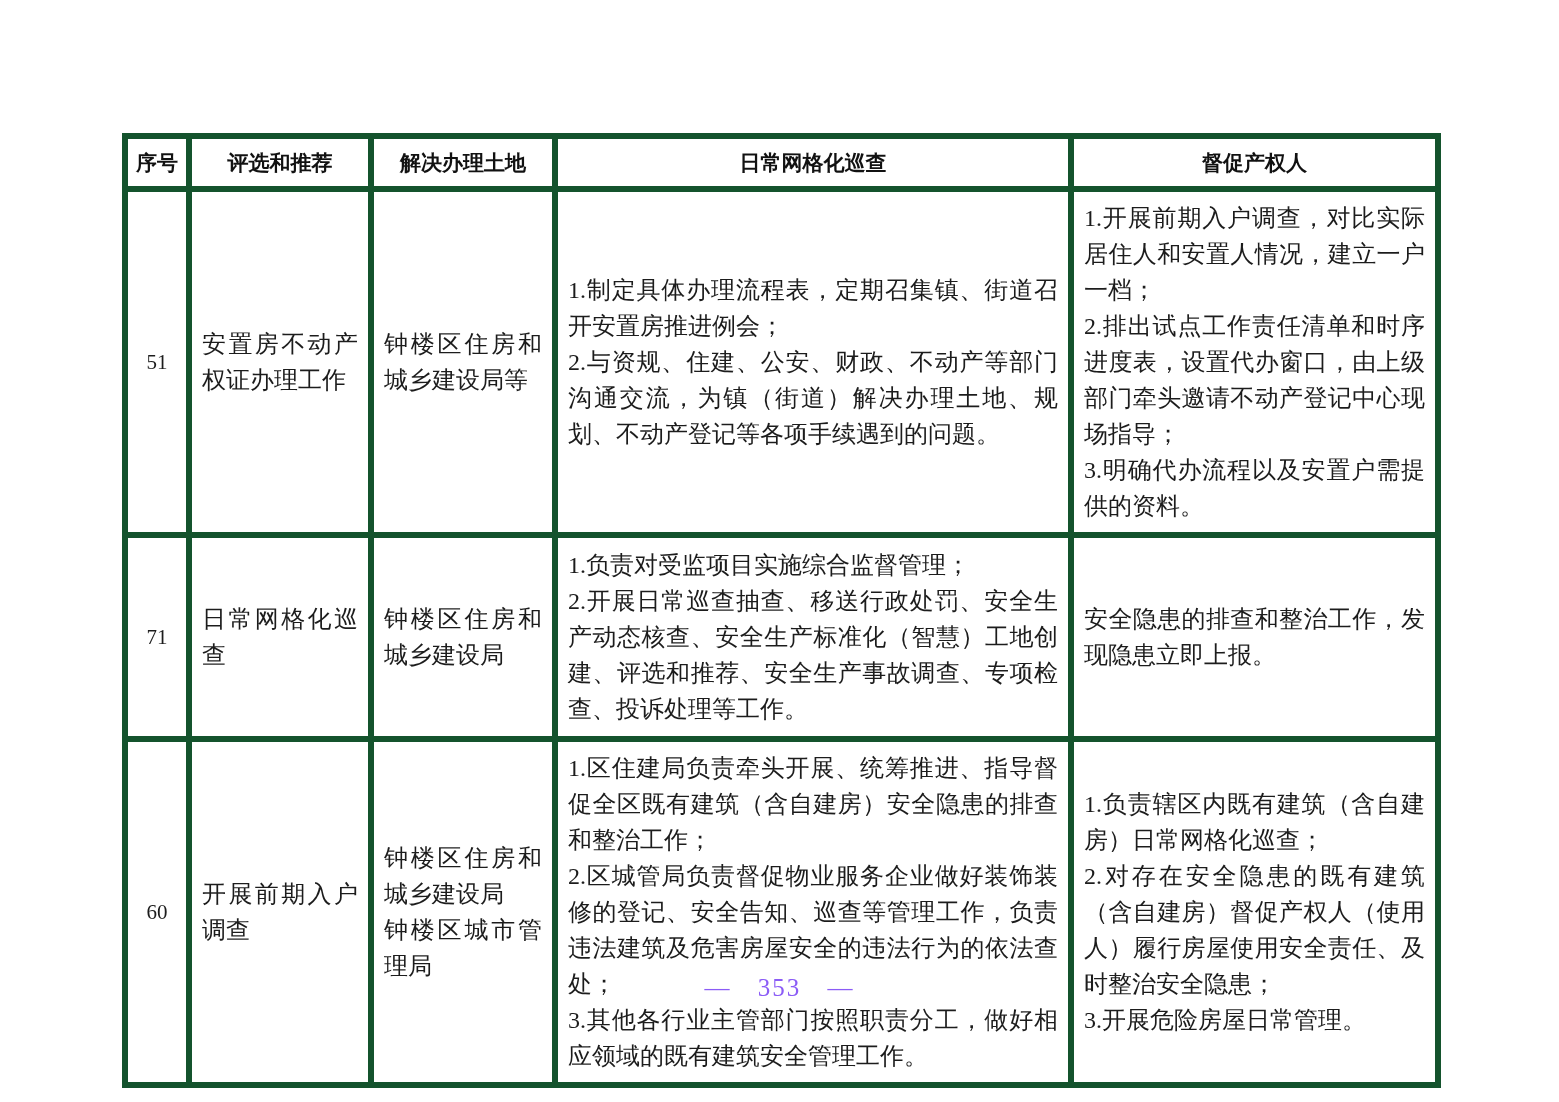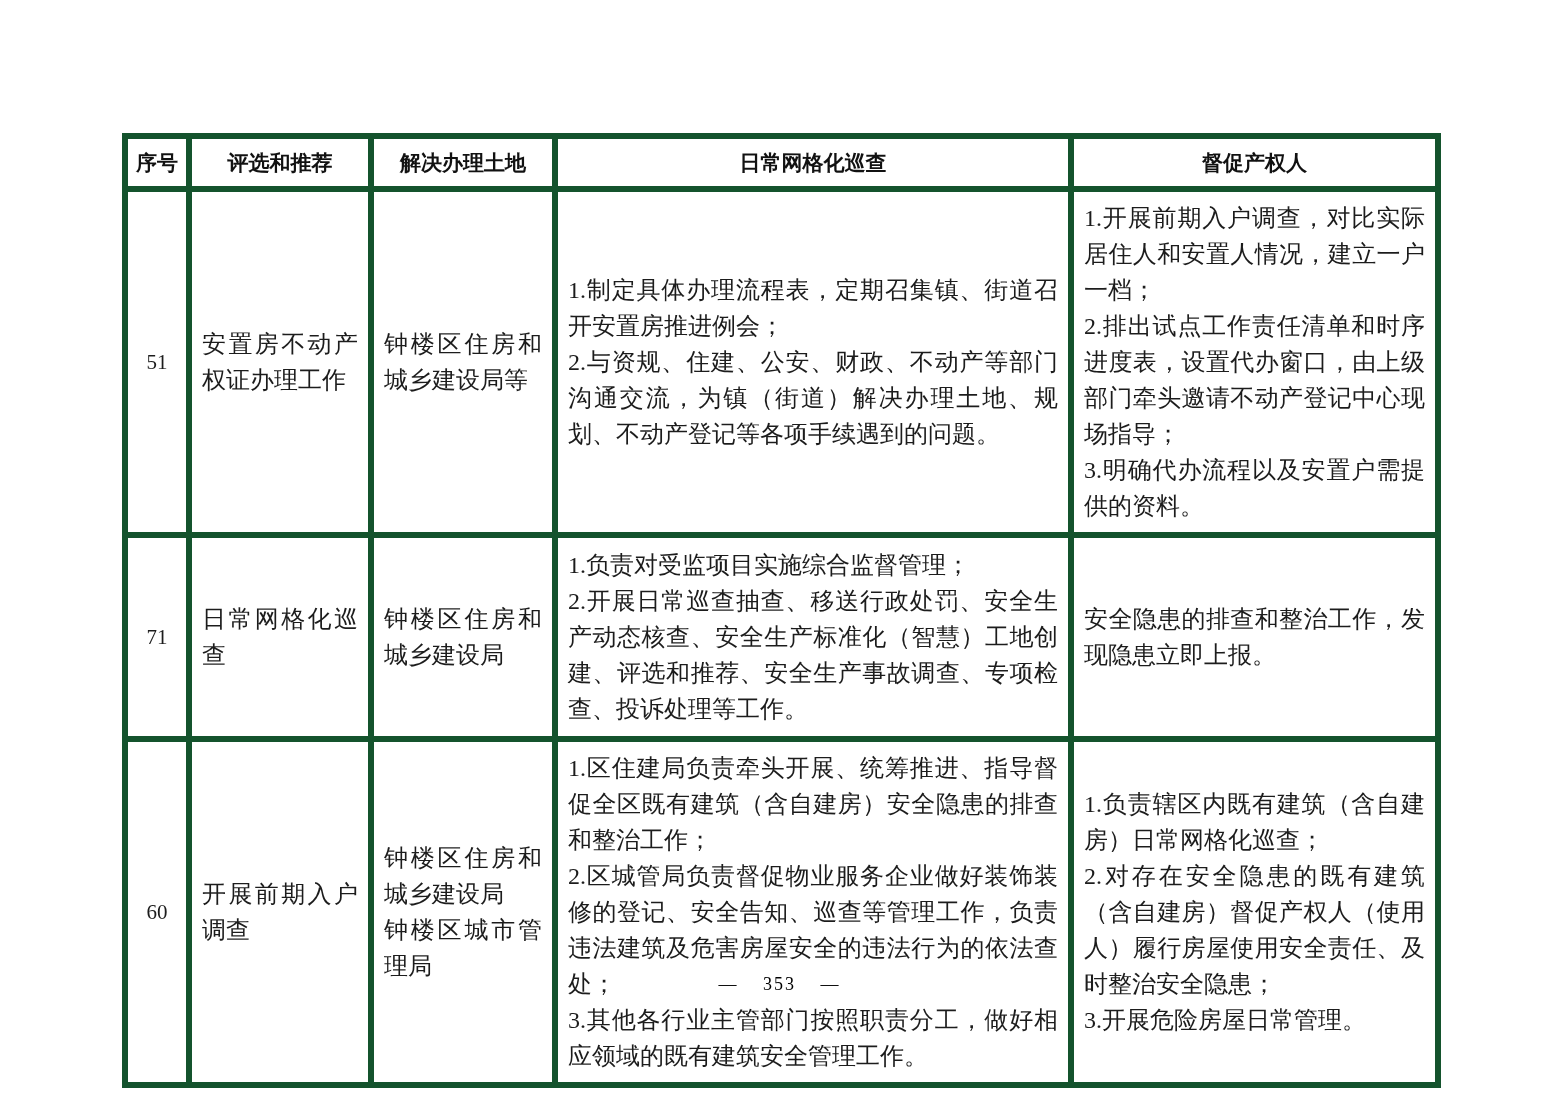--- a/index.html
+++ b/index.html
@@ -55,24 +55,24 @@
   .row-52 { height: 204px; }
   .row-53 { height: 323px; }
   .header-row { height: 53px; }
   .page-number {
     position: absolute;
     top: 974px;
     left: 0;
     width: 1559px;
     text-align: center;
     font-family: "Liberation Serif", "DejaVu Serif", serif;
-    font-size: 18px;
+    font-size: 25px;
     letter-spacing: 2px;
     word-spacing: 18px;
-    color: #000000;
+    color: #8b5cf6;
   }
 </style>
 </head>
 <body>
 
 <table class="doc-table">
   <colgroup>
     <col style="width:64px">
     <col style="width:182px">
     <col style="width:184px">

